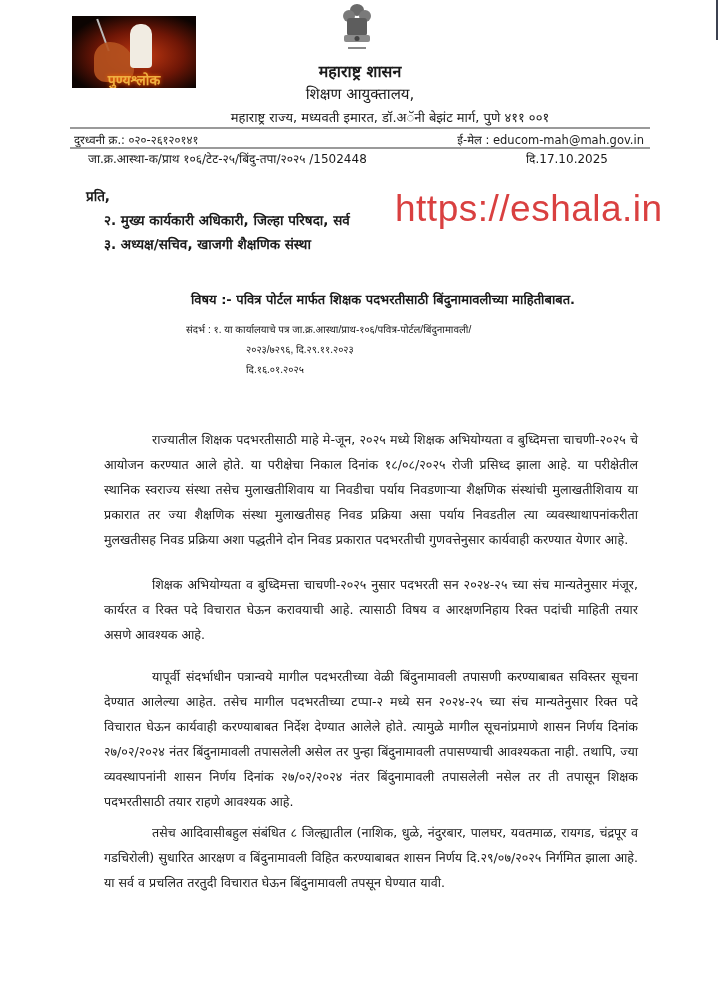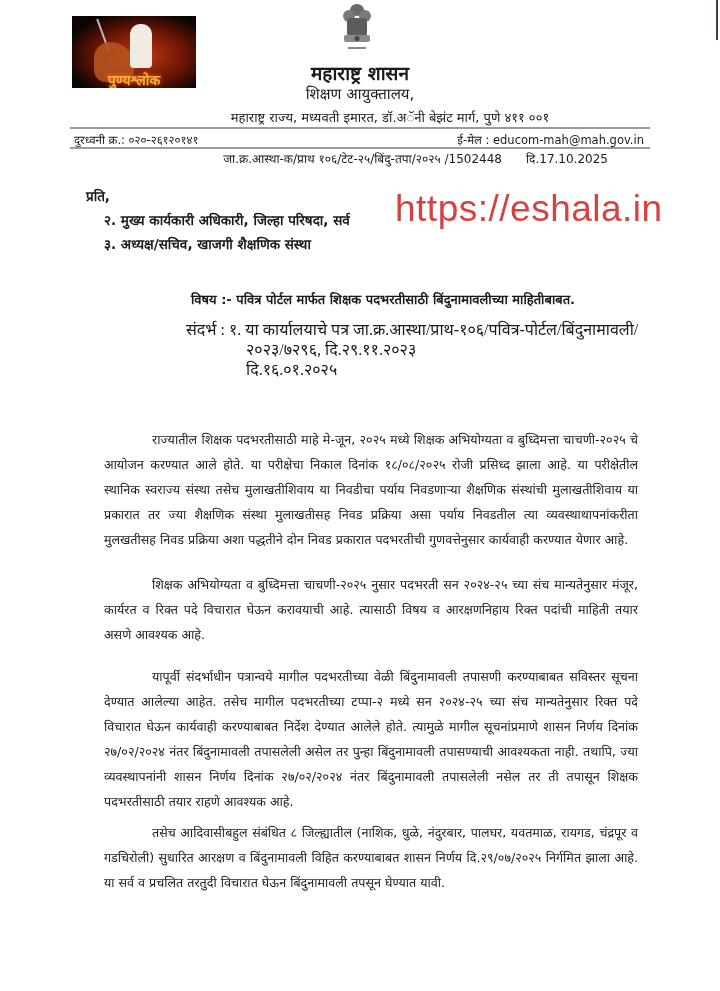--- a/index.html
+++ b/index.html
@@ -21,31 +21,31 @@
       position: absolute; left: 0; right: 0; top: 54px; text-align: center;
       font-family: "DejaVu Sans", sans-serif; font-size: 14px; font-weight: bold; color: #f0b040;
       text-shadow: 0 0 4px #ff6a00;
     }
     .logo-box .num {
       position: absolute; left: 10px; top: 70px;
       font-family: "DejaVu Sans", sans-serif; font-size: 28px; font-weight: bold; color: #e39a2a; letter-spacing: 2px;
     }
     .emblem { position: absolute; left: 338px; top: 2px; width: 38px; height: 52px; }
     .header-center { position: absolute; left: 0; right: 0; text-align: center; }
-    .gov-name { top: 60px; font-size: 19px; font-weight: bold; font-family: "DejaVu Sans", sans-serif; }
+    .gov-name { top: 60px; font-size: 16px; font-weight: bold; font-family: "DejaVu Sans", sans-serif; }
     .office-name { top: 83px; font-size: 15px; font-family: "DejaVu Sans", sans-serif; }
     .address { top: 108px; font-size: 13px; font-family: "DejaVu Sans", sans-serif; left: 60px; }
     .rule { position: absolute; left: 70px; width: 580px; height: 2px; background: #9a9a9a; }
     .contact-row { position: absolute; left: 74px; width: 570px; top: 132px; font-size: 11.5px; font-family: "DejaVu Sans", sans-serif; display: flex; justify-content: space-between; gap: 43px; }
-    .ref-row { position: absolute; left: 88px; width: 520px; top: 150px; font-size: 12px; font-family: "DejaVu Sans", sans-serif; display: flex; justify-content: flex-end; gap: 24px; }
+    .ref-row { position: absolute; left: 88px; width: 520px; top: 150px; font-size: 12px; font-family: "DejaVu Sans", sans-serif; display: flex; justify-content: space-between; }
     .to-block { position: absolute; left: 86px; top: 184px; font-size: 13.5px; font-weight: bold; font-family: "DejaVu Sans", sans-serif; line-height: 24px; }
     .to-block .item { padding-left: 18px; }
     .watermark { position: absolute; left: 395px; top: 188px; font-size: 37px; color: #d94040; font-family: "Liberation Sans", sans-serif; letter-spacing: 0.5px; }
     .subject { position: absolute; left: 191px; top: 290px; font-size: 13px; font-weight: bold; font-family: "DejaVu Sans", sans-serif; }
-    .refs { position: absolute; left: 186px; top: 320px; width: 470px; font-size: 16px; font-family: Liberation Serif, serif; line-height: 20px; }
+    .refs { position: absolute; left: 186px; top: 320px; width: 470px; font-size: 10px; font-family: Liberation Sans, sans-serif; line-height: 20px; }
     .refs .cont { padding-left: 60px; }
     .refs .r2 { padding-left: 46px; }
     .refs .r2cont { padding-left: 60px; }
     .body-text { position: absolute; left: 104px; width: 534px; font-size: 12.6px; font-family: "DejaVu Sans", sans-serif; line-height: 25px; text-align: justify; }
     .body-text p { margin: 0; text-indent: 48px; }
     .p1 { top: 427px; }
     .p2 { top: 572px; }
     .p3 { top: 664px; }
     .p4 { top: 820px; }
   </style>

